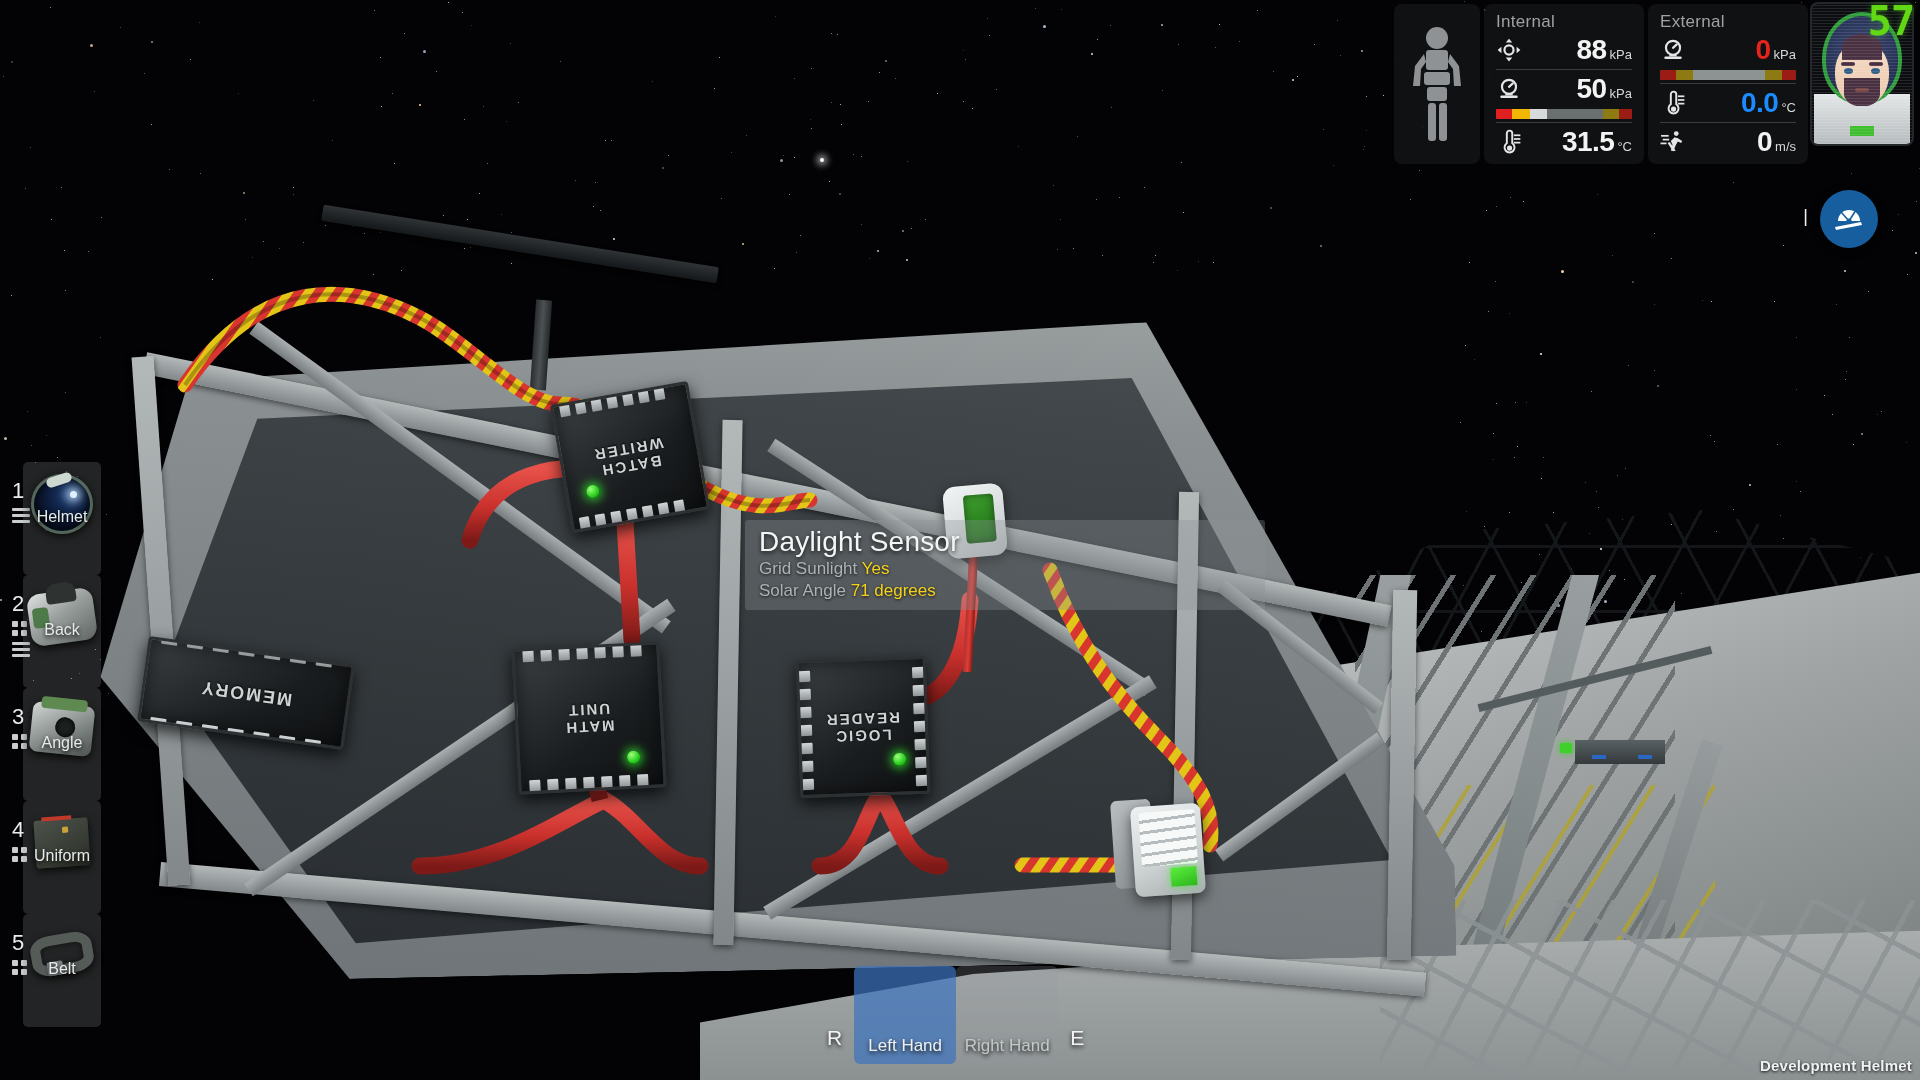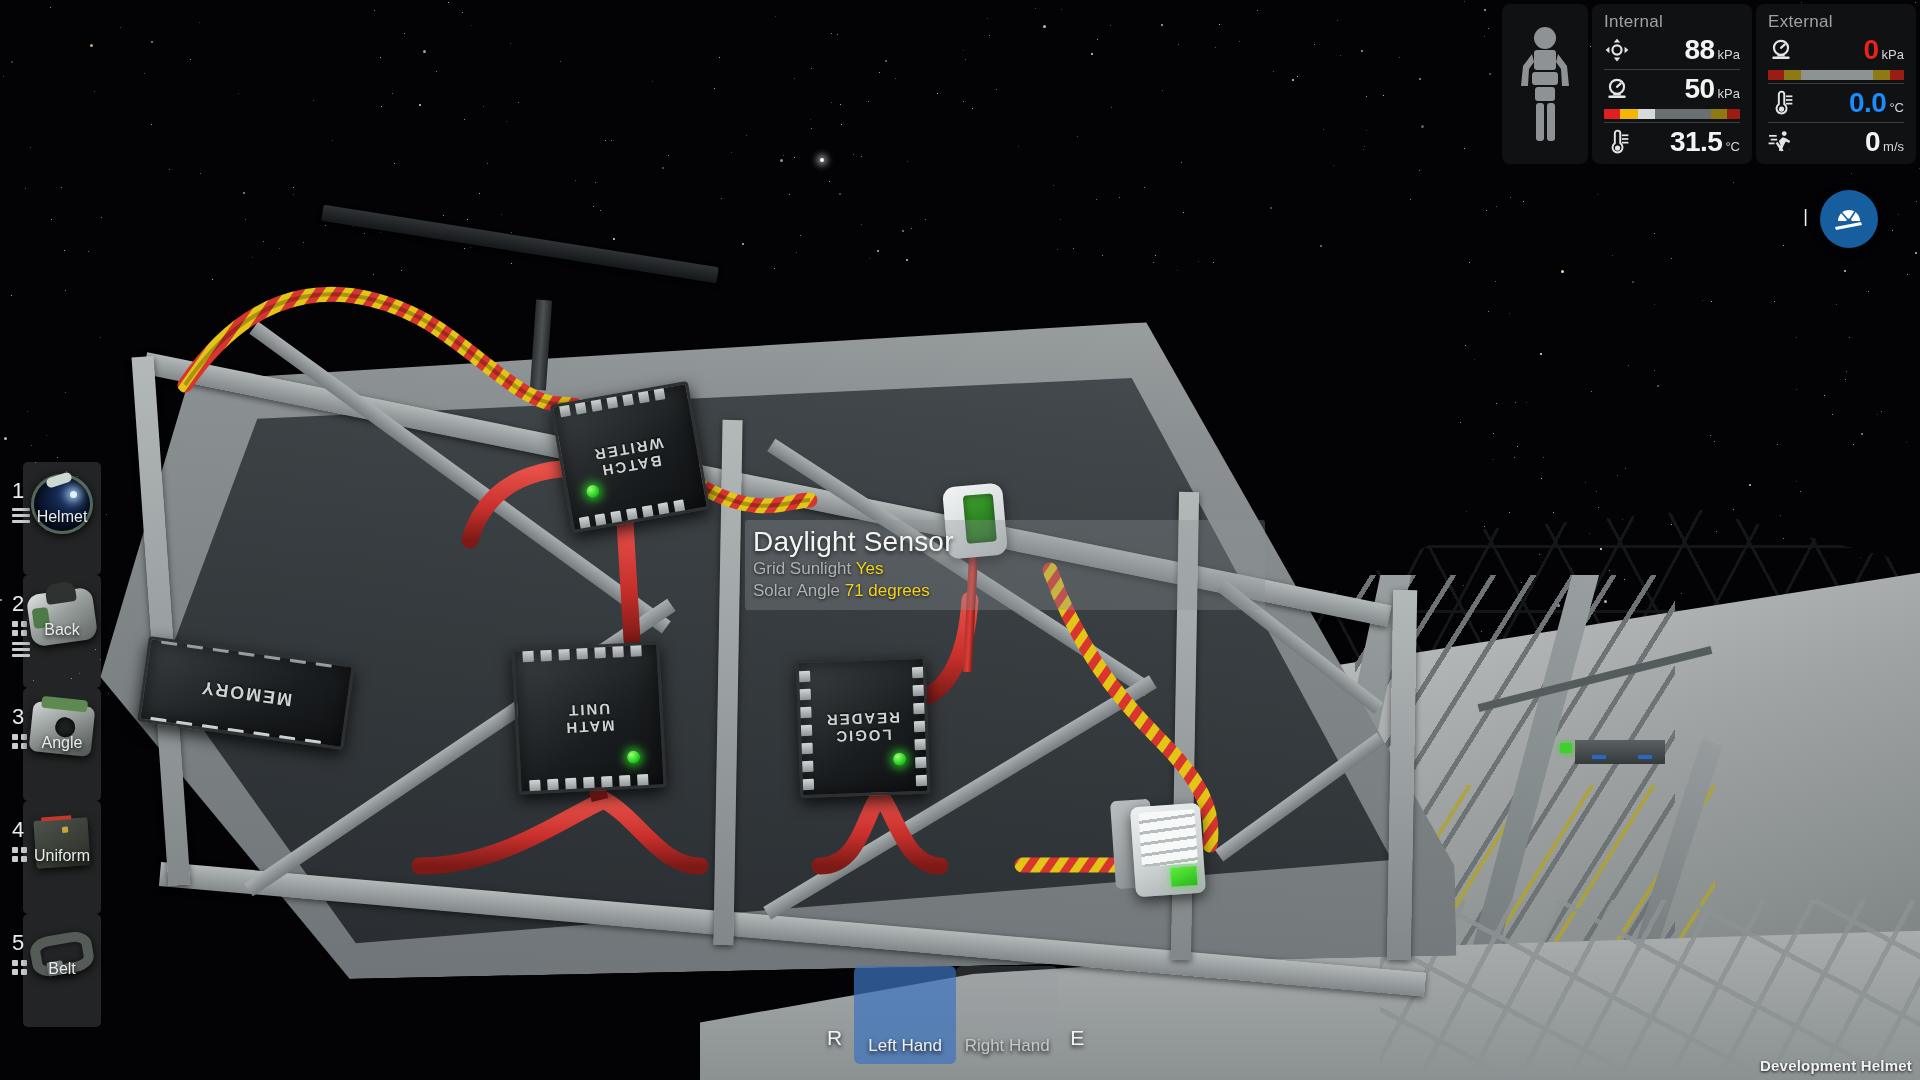--- a/index.html
+++ b/index.html
@@ -273,21 +273,21 @@
     box-shadow:0 2px 8px rgba(0,0,0,.6);
   }
   #helmet-key {
     position:absolute; right:112px; top:206px; color:#f0f2f2; font-size:18px;
     text-shadow:0 1px 3px #000;
   }
 
   
   #tooltip {
     position:absolute; left:745px; top:520px; width:520px; height:90px;
-    background:rgba(140,148,150,.34); border-radius:3px; padding:6px 12px 8px 8px;
+    background:rgba(140,148,150,.34); border-radius:3px; padding:6px 12px 8px 14px;
   }
   #tooltip .t-title {
     color:#f4f6f6; font-size:28px; font-weight:400; letter-spacing:.2px; line-height:1.15;
     text-shadow:0 2px 4px rgba(0,0,0,.75);
   }
   #tooltip .t-row { font-size:17px; line-height:1.28; text-shadow:0 1px 3px rgba(0,0,0,.8); }
   #tooltip .t-key { color:#adb3b3; }
   #tooltip .t-val { color:#f2d21c; }
 
   
@@ -1064,20 +1064,38 @@
         <rect x="2.5" y="9" width="6" height="1.6" fill="#e3e6e6"></rect>
         <rect x="0.5" y="12.5" width="5.5" height="1.6" fill="#e3e6e6"></rect>
       </svg>
       <div class="stat-val">
         <span class="stat-num">0</span>
         <span class="stat-unit">m/s</span>
       </div>
     </div>
   </div>
 
+  <div style="position:relative;">
+    <div id="hpcount">57</div>
+    <div id="portrait">
+      <div class="pt-torso"></div>
+      <div class="pt-helmet">
+        <div class="pt-face">
+          <div class="pt-hair"></div>
+          <div class="pt-brow" style="left:6px;"></div>
+          <div class="pt-brow" style="right:6px;"></div>
+          <div class="pt-eye" style="left:9px;"></div>
+          <div class="pt-eye" style="right:9px;"></div>
+          <div class="pt-beard"></div>
+          <div class="pt-mouth"></div>
+        </div>
+      </div>
+      <div class="pt-scan"></div>
+    </div>
+  </div>
 </div>
 
 <div id="helmet-key">|</div>
 <div id="helmet-toggle">
   <svg width="36" height="36" viewBox="0 0 36 36">
     <path d="M7,20 a11,11 0 0 1 22,0 Z" fill="#ffffff"></path>
     <path d="M18,20 L25,9" stroke="#175e9e" stroke-width="1.6"></path>
     <path d="M18,20 L10,11" stroke="#175e9e" stroke-width="1.6"></path>
     <circle cx="18" cy="20" r="2.6" fill="#175e9e"></circle>
     <path d="M4,26 L30,21 L31,24 L5,29 Z" fill="#ffffff"></path>

